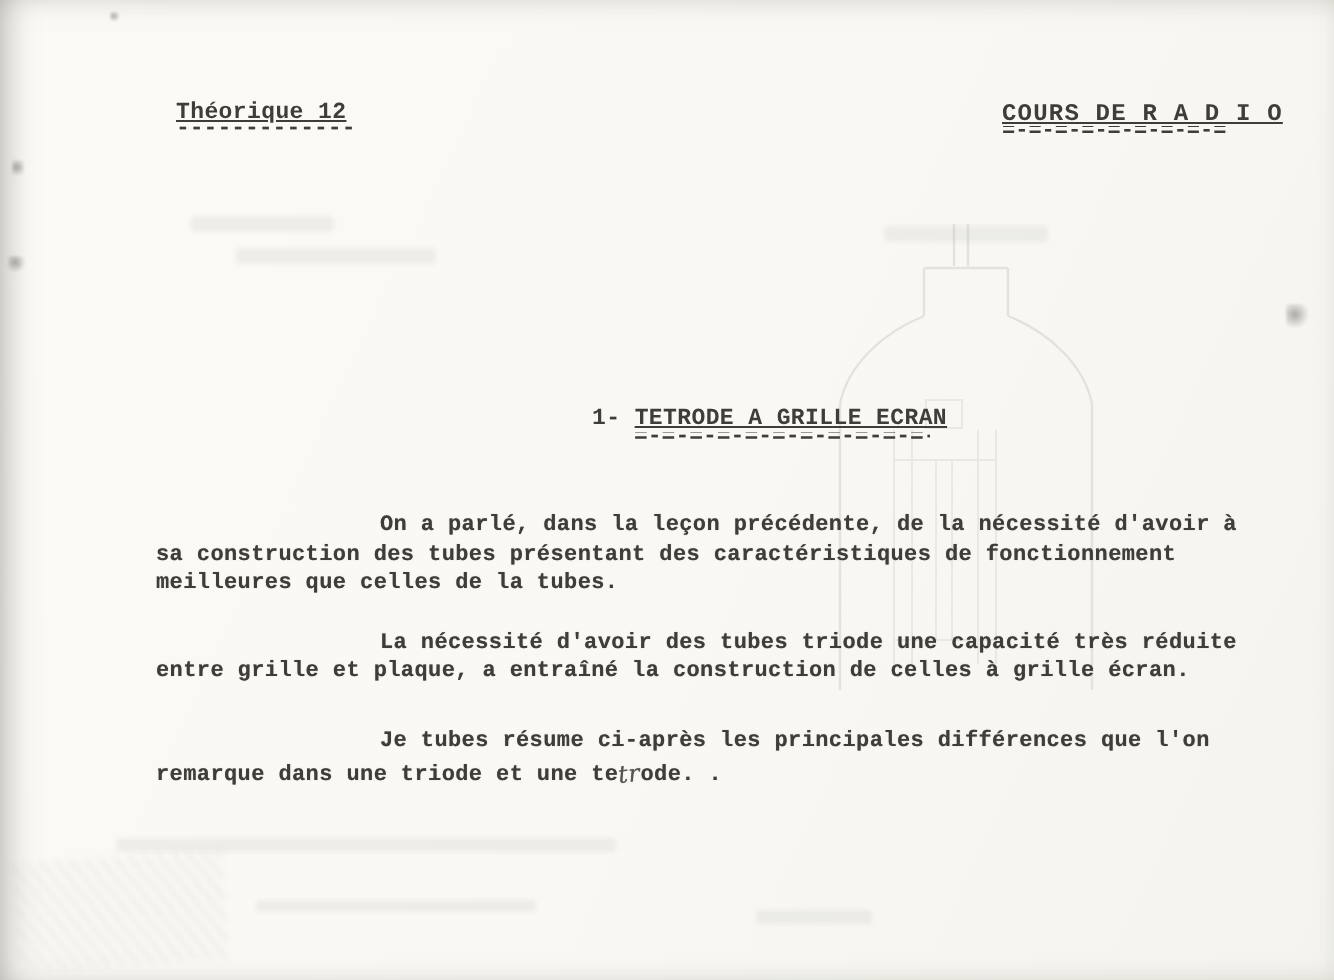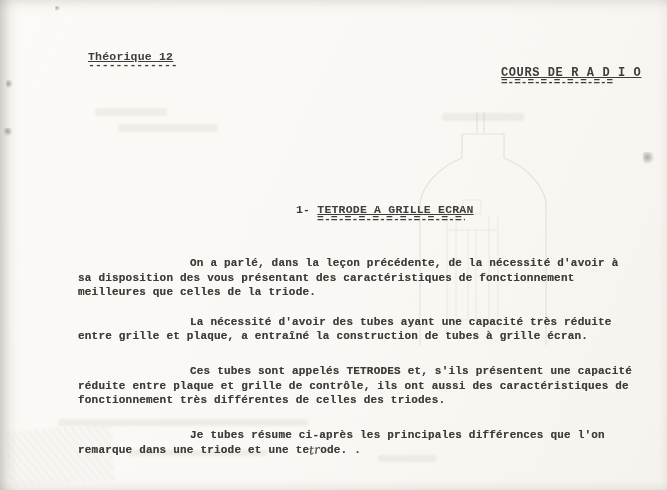--- a/index.html
+++ b/index.html
@@ -54,21 +54,21 @@
   }
   .lesson-ref { text-decoration: underline; }
   .dash-row {
     font-size: 11.5px; line-height: 6px; height: 7px;
     letter-spacing: 0; margin-top: -2px; white-space: nowrap;
     overflow: hidden;
   }
   .group-line { margin-top: 9px; letter-spacing: .5px; }
 
   .header-right {
-    position: absolute; left: 501px; top: 66px;
+    position: absolute; left: 501px; top: 50px;
     font-size: 12px; line-height: 14px; white-space: nowrap;
   }
   .course-title { text-decoration: underline; letter-spacing: .6px; }
   .header-right .dash-row { font-size: 11px; margin-top: -1px; width: 136px; }
 
   .section-title {
     position: absolute; left: 296px; top: 203px;
     font-size: 11.5px; line-height: 14px; white-space: nowrap;
   }
   .section-title .underlined { text-decoration: underline; }
@@ -143,34 +143,29 @@
 
   <div class="section-title typed">
     <span>1- </span><span class="underlined">TETRODE A GRILLE ECRAN</span>
     <div class="dash-row">=-=-=-=-=-=-=-=-=-=-=-</div>
   </div>
 
   <div class="body-text typed">
 
     <div class="para">
       <div class="line indent">On a parlé, dans la leçon précédente, de la nécessité d'avoir à</div>
-      <div class="line">sa disposition des vous présentant des caractéristiques de fonctionnement</div>
-      <div class="line">meilleures que celles de la triode.</div>
+      <div class="line">sa construction des tubes présentant des caractéristiques de fonctionnement</div>
+      <div class="line">meilleures que celles de la tubes.</div>
     </div>
 
     <div class="para gap-lg">
-      <div class="line indent">La nécessité d'avoir des tubes ayant une capacité très réduite</div>
-      <div class="line">entre grille et plaque, a entraîné la construction de tubes à grille écran.</div>
+      <div class="line indent">La nécessité d'avoir des tubes triode une capacité très réduite</div>
+      <div class="line">entre grille et plaque, a entraîné la construction de celles à grille écran.</div>
     </div>
 
-    <div class="para gap-lg">
-      <div class="line indent">Ces tubes sont appelés TETRODES et, s'ils présentent une capacité</div>
-      <div class="line">réduite entre plaque et grille de contrôle, ils ont aussi des caractéristiques de</div>
-      <div class="line">fonctionnement très différentes de celles des triodes.</div>
-    </div>
 
     <div class="para">
       <div class="line indent">Je tubes résume ci-après les principales différences que l'on</div>
       <div class="line"><span>remarque dans une triode et une te</span><span class="handwritten">tr</span><span>ode. .</span></div>
     </div>
 
   </div>
 </div>
 
 </body></html>

